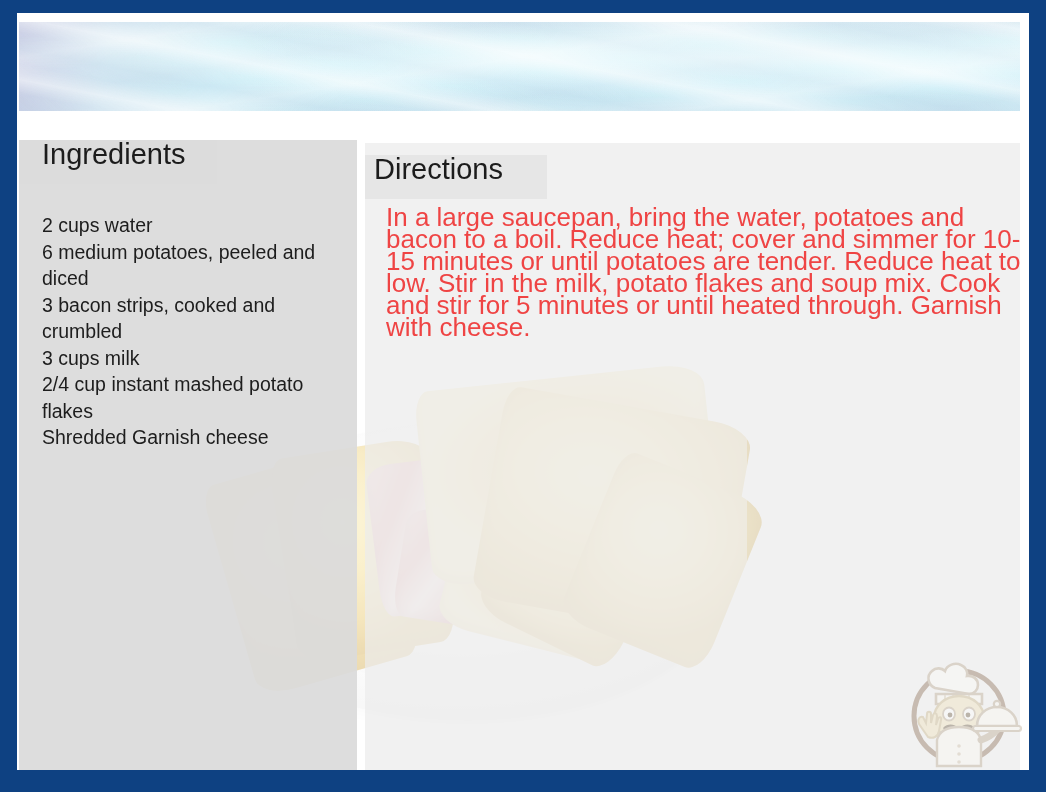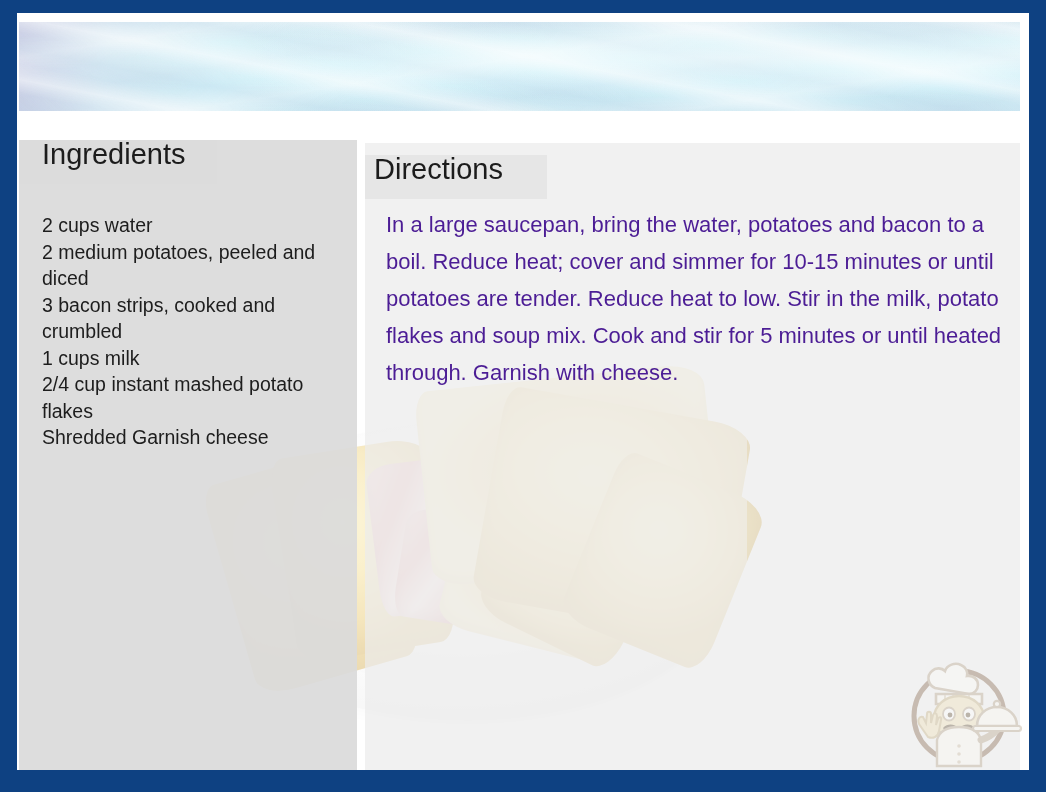--- a/index.html
+++ b/index.html
@@ -227,23 +227,23 @@
     width: 645px;
   }
   .ing-line {
     font-size: 19.5px;
     line-height: 26.5px;
     color: #1d1d1d;
     white-space: nowrap;
   }
   .ing-line.wrap { white-space: normal; width: 312px; }
   .dir-text {
-    font-size: 22px;
-    line-height: 37px;
-    color: #4c1d95;
+    font-size: 26px;
+    line-height: 22px;
+    color: #ef4444;
     width: 640px;
   }
 
   
   .chef-logo {
     position: absolute;
     right: 6px;
     bottom: 2px;
     width: 128px;
     height: 126px;
@@ -281,23 +281,23 @@
 
       <div class="photo-fade"></div>
     </div>
 
     <div class="col-left"></div>
     <div class="tab tab-ingredients">
       <span class="tab-label">Ingredients</span>
     </div>
     <div class="panel-body ingredients-body">
       <div class="ing-line">2 cups water</div>
-      <div class="ing-line wrap">2 medium potatoes, peeled and diced</div>
+      <div class="ing-line wrap">6 medium potatoes, peeled and diced</div>
       <div class="ing-line wrap">3 bacon strips, cooked and crumbled</div>
-      <div class="ing-line">1 cups milk</div>
+      <div class="ing-line">3 cups milk</div>
       <div class="ing-line wrap">2/4 cup instant mashed potato flakes</div>
       <div class="ing-line">Shredded Garnish cheese</div>
     </div>
 
     <div class="col-right"></div>
     <div class="tab tab-directions">
       <span class="tab-label">Directions</span>
     </div>
     <div class="panel-body directions-body">
       <div class="dir-text">In a large saucepan, bring the water, potatoes and bacon to a boil. Reduce heat; cover and simmer for 10-15 minutes or until potatoes are tender. Reduce heat to low. Stir in the milk, potato flakes and soup mix. Cook and stir for 5 minutes or until heated through. Garnish with cheese.</div>

